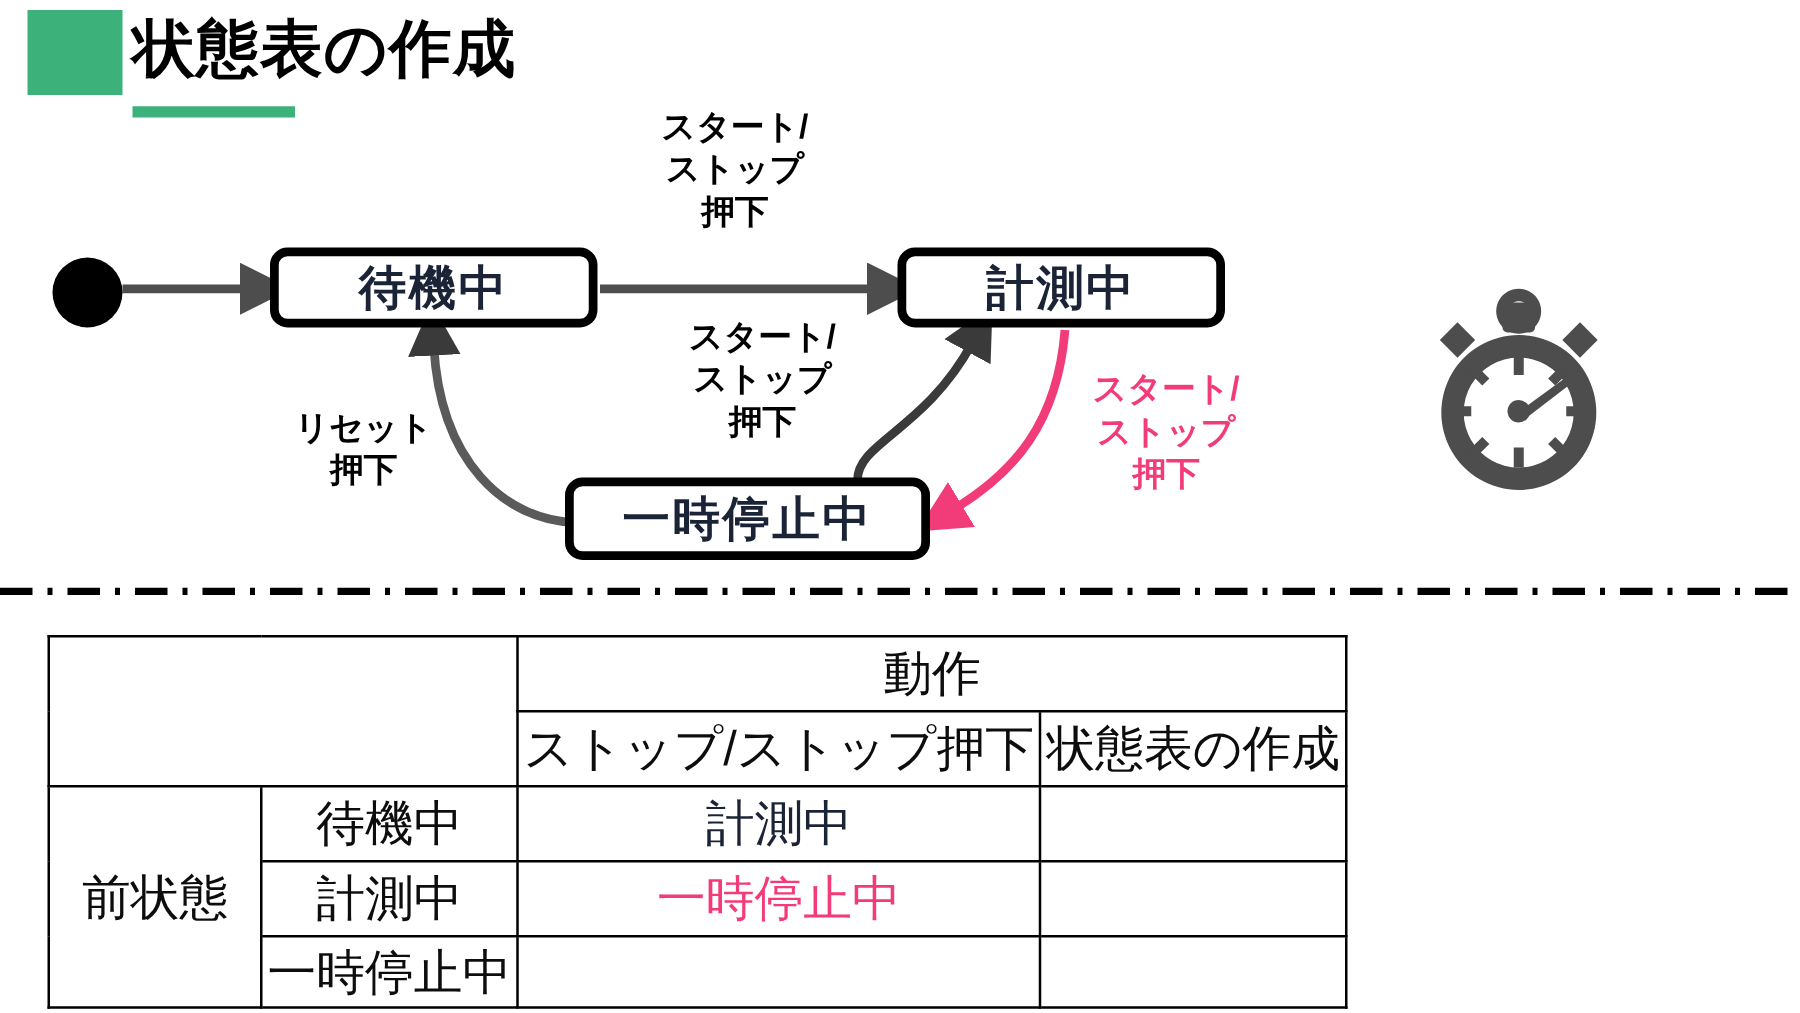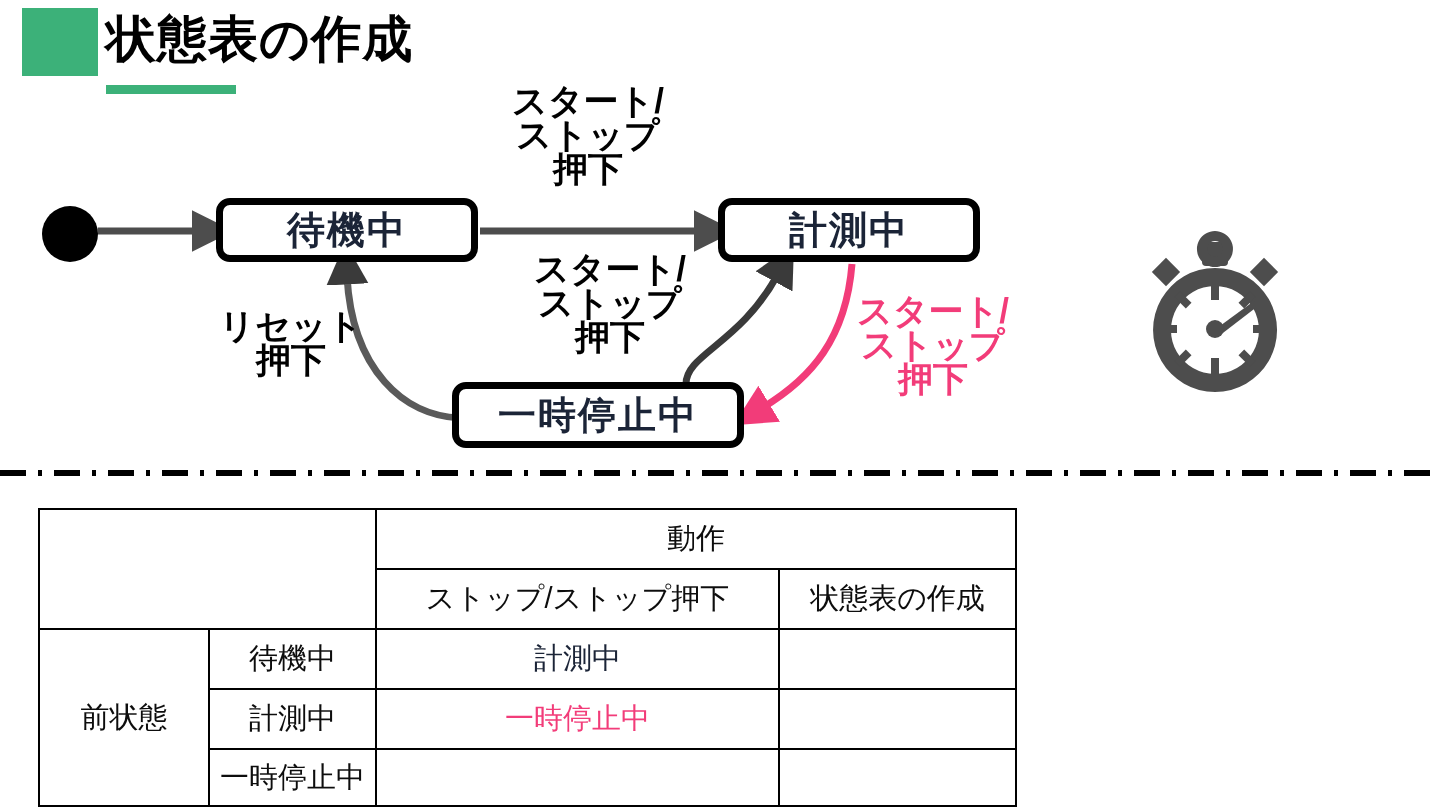--- a/index.html
+++ b/index.html
@@ -74,29 +74,29 @@
     position: absolute;
     left: 42px; top: 136px;
     width: 56px; height: 56px;
     border-radius: 50%;
     background: #000000;
   }
 
   .edge-label {
     position: absolute;
     font-weight: bold;
-    font-size: 35px;
+    font-size: 27px;
     line-height: 34px;
     text-align: center;
     white-space: pre-line;
     color: #000000;
   }
   #label-start-top   { left: 488px; top: 14px;  width: 200px; }
   #label-start-mid   { left: 510px; top: 182px; width: 200px; }
-  #label-reset       { left: 196px; top: 239px; width: 190px; }
+  #label-reset       { left: 196px; top: 255px; width: 190px; }
   #label-start-pink  { left: 838px; top: 224px; width: 190px; color: #f23c79; }
 
   #stopwatch-icon {
     position: absolute;
     left: 1128px; top: 158px;
     width: 180px; height: 170px;
   }
 
   
   #divider {
@@ -104,21 +104,21 @@
     left: 0; top: 470px;
     width: 1440px; height: 6px;
   }
 
   
   #state-table {
     position: absolute;
     left: 38px; top: 508px;
     border-collapse: collapse;
     table-layout: fixed;
-    font-size: 29px;
+    font-size: 39px;
     color: #0d0d0d;
     background: #ffffff;
   }
   #state-table td {
     border: 2px solid #000000;
     text-align: center;
     vertical-align: middle;
     padding: 0 4px;
     height: 58px;
     font-weight: normal;

